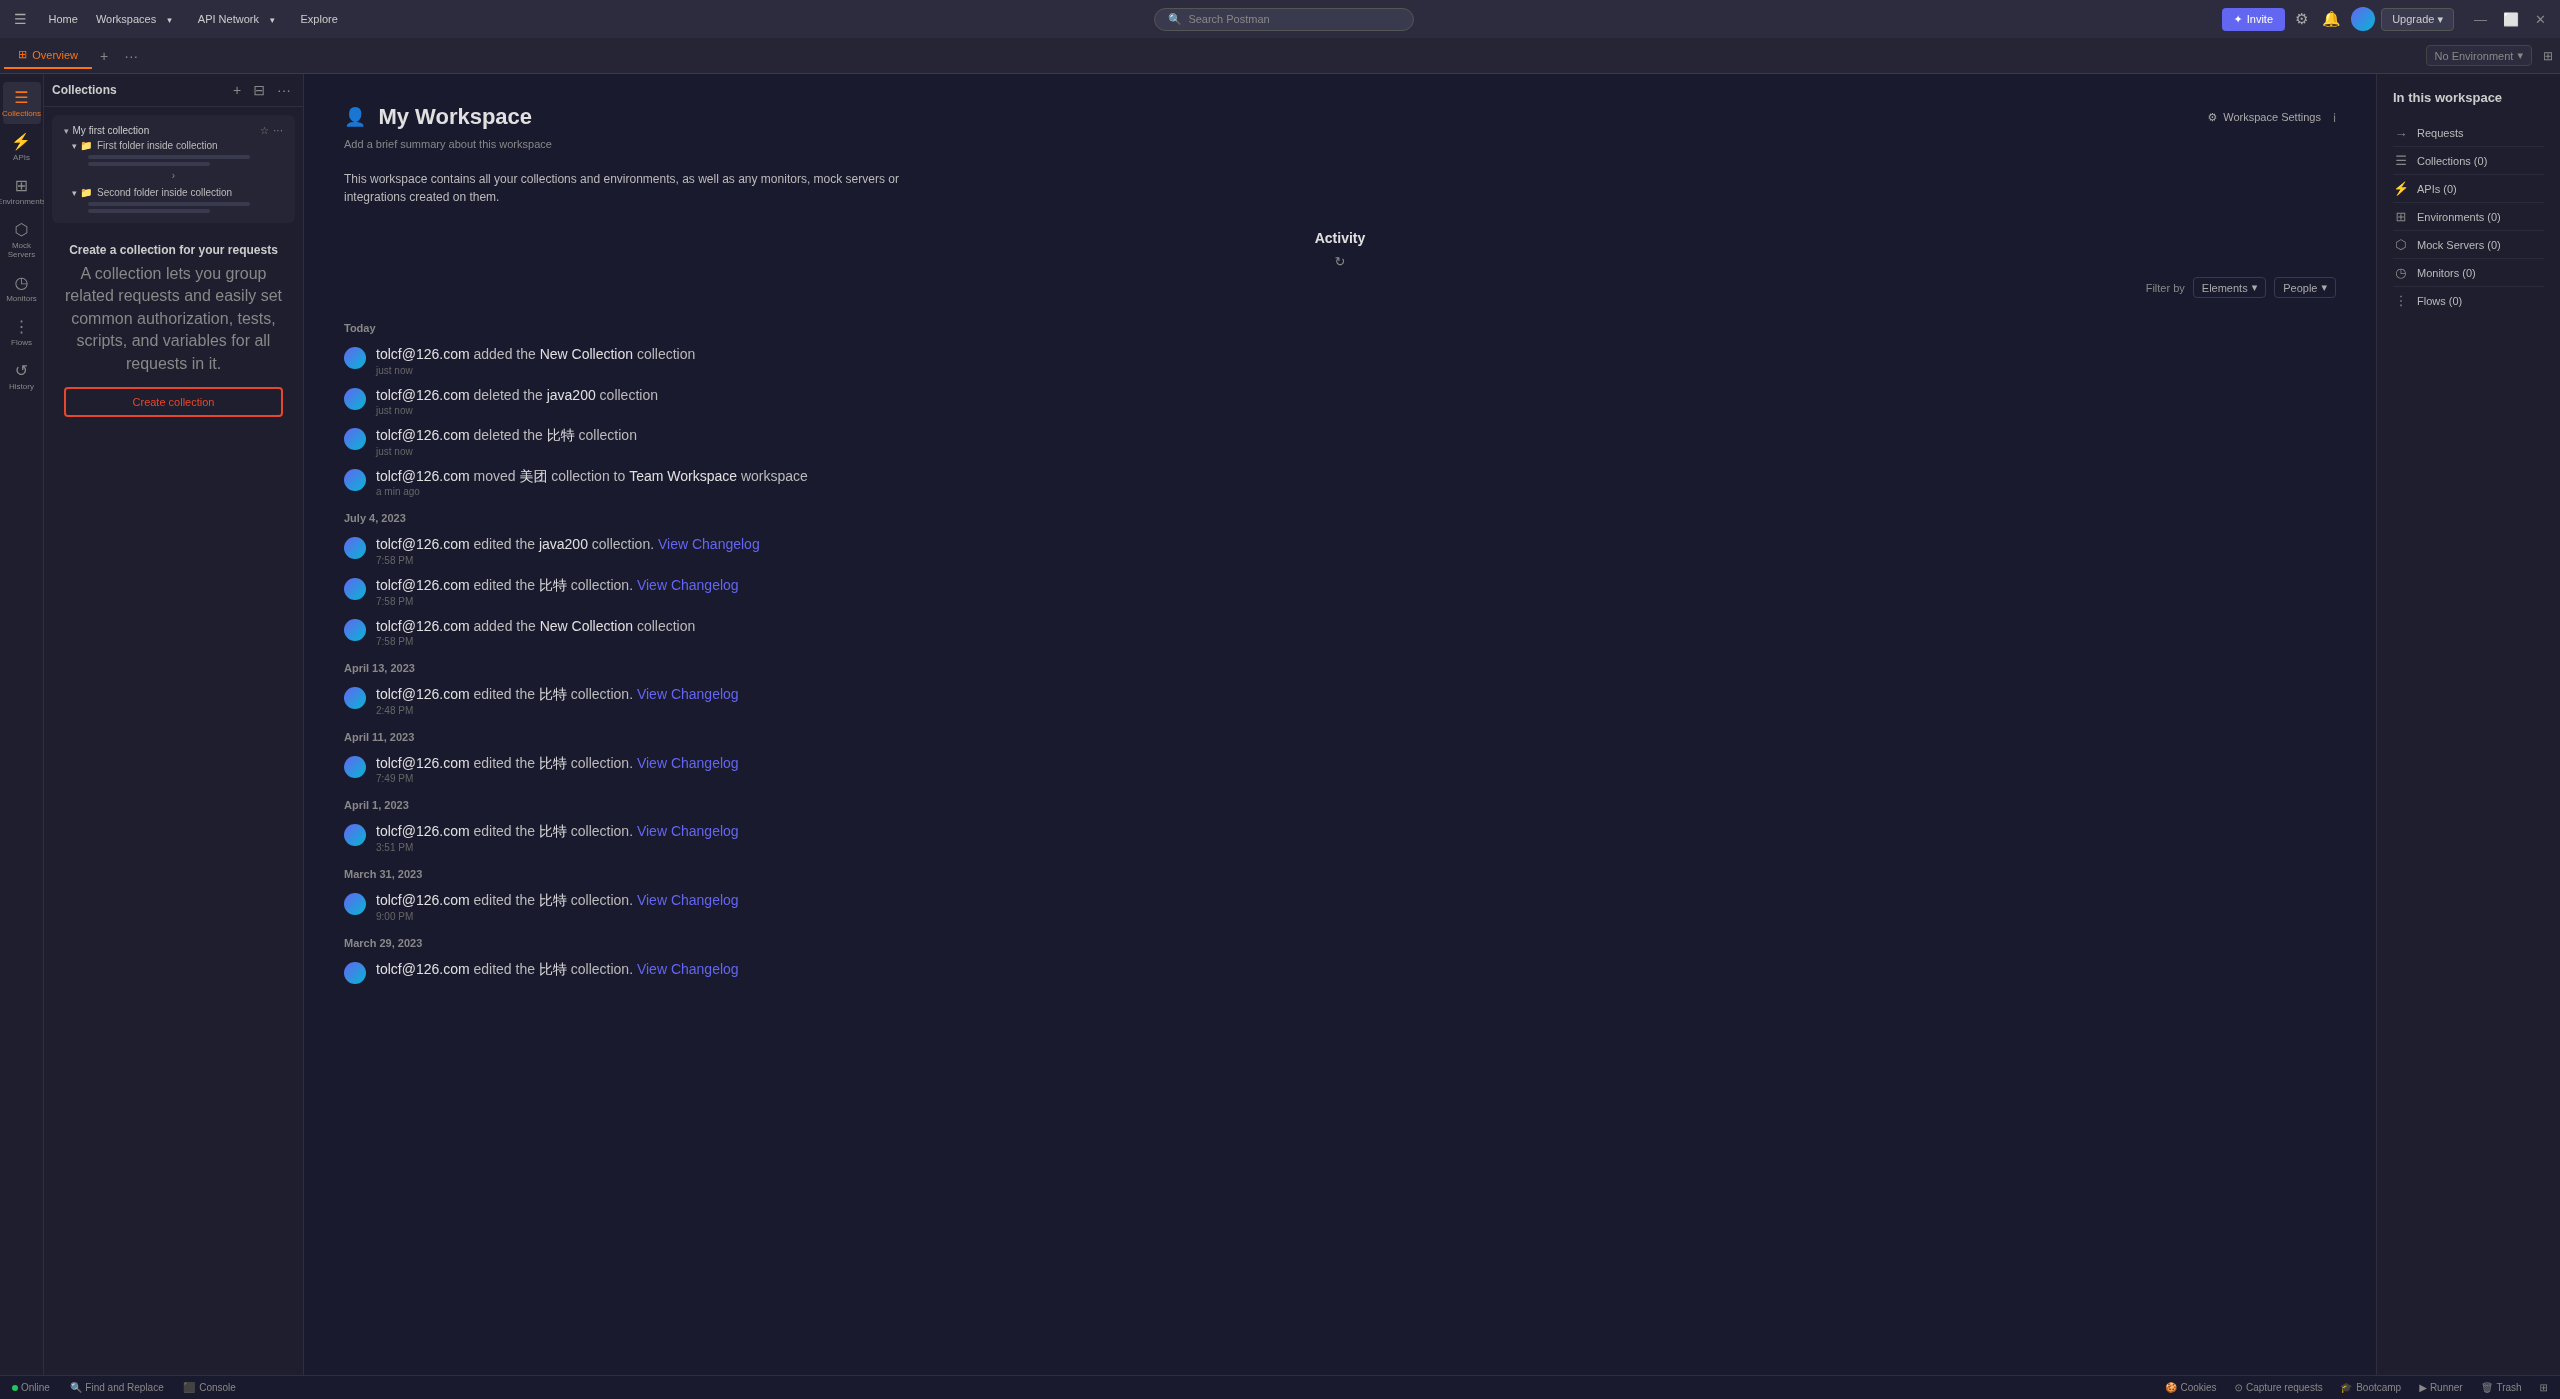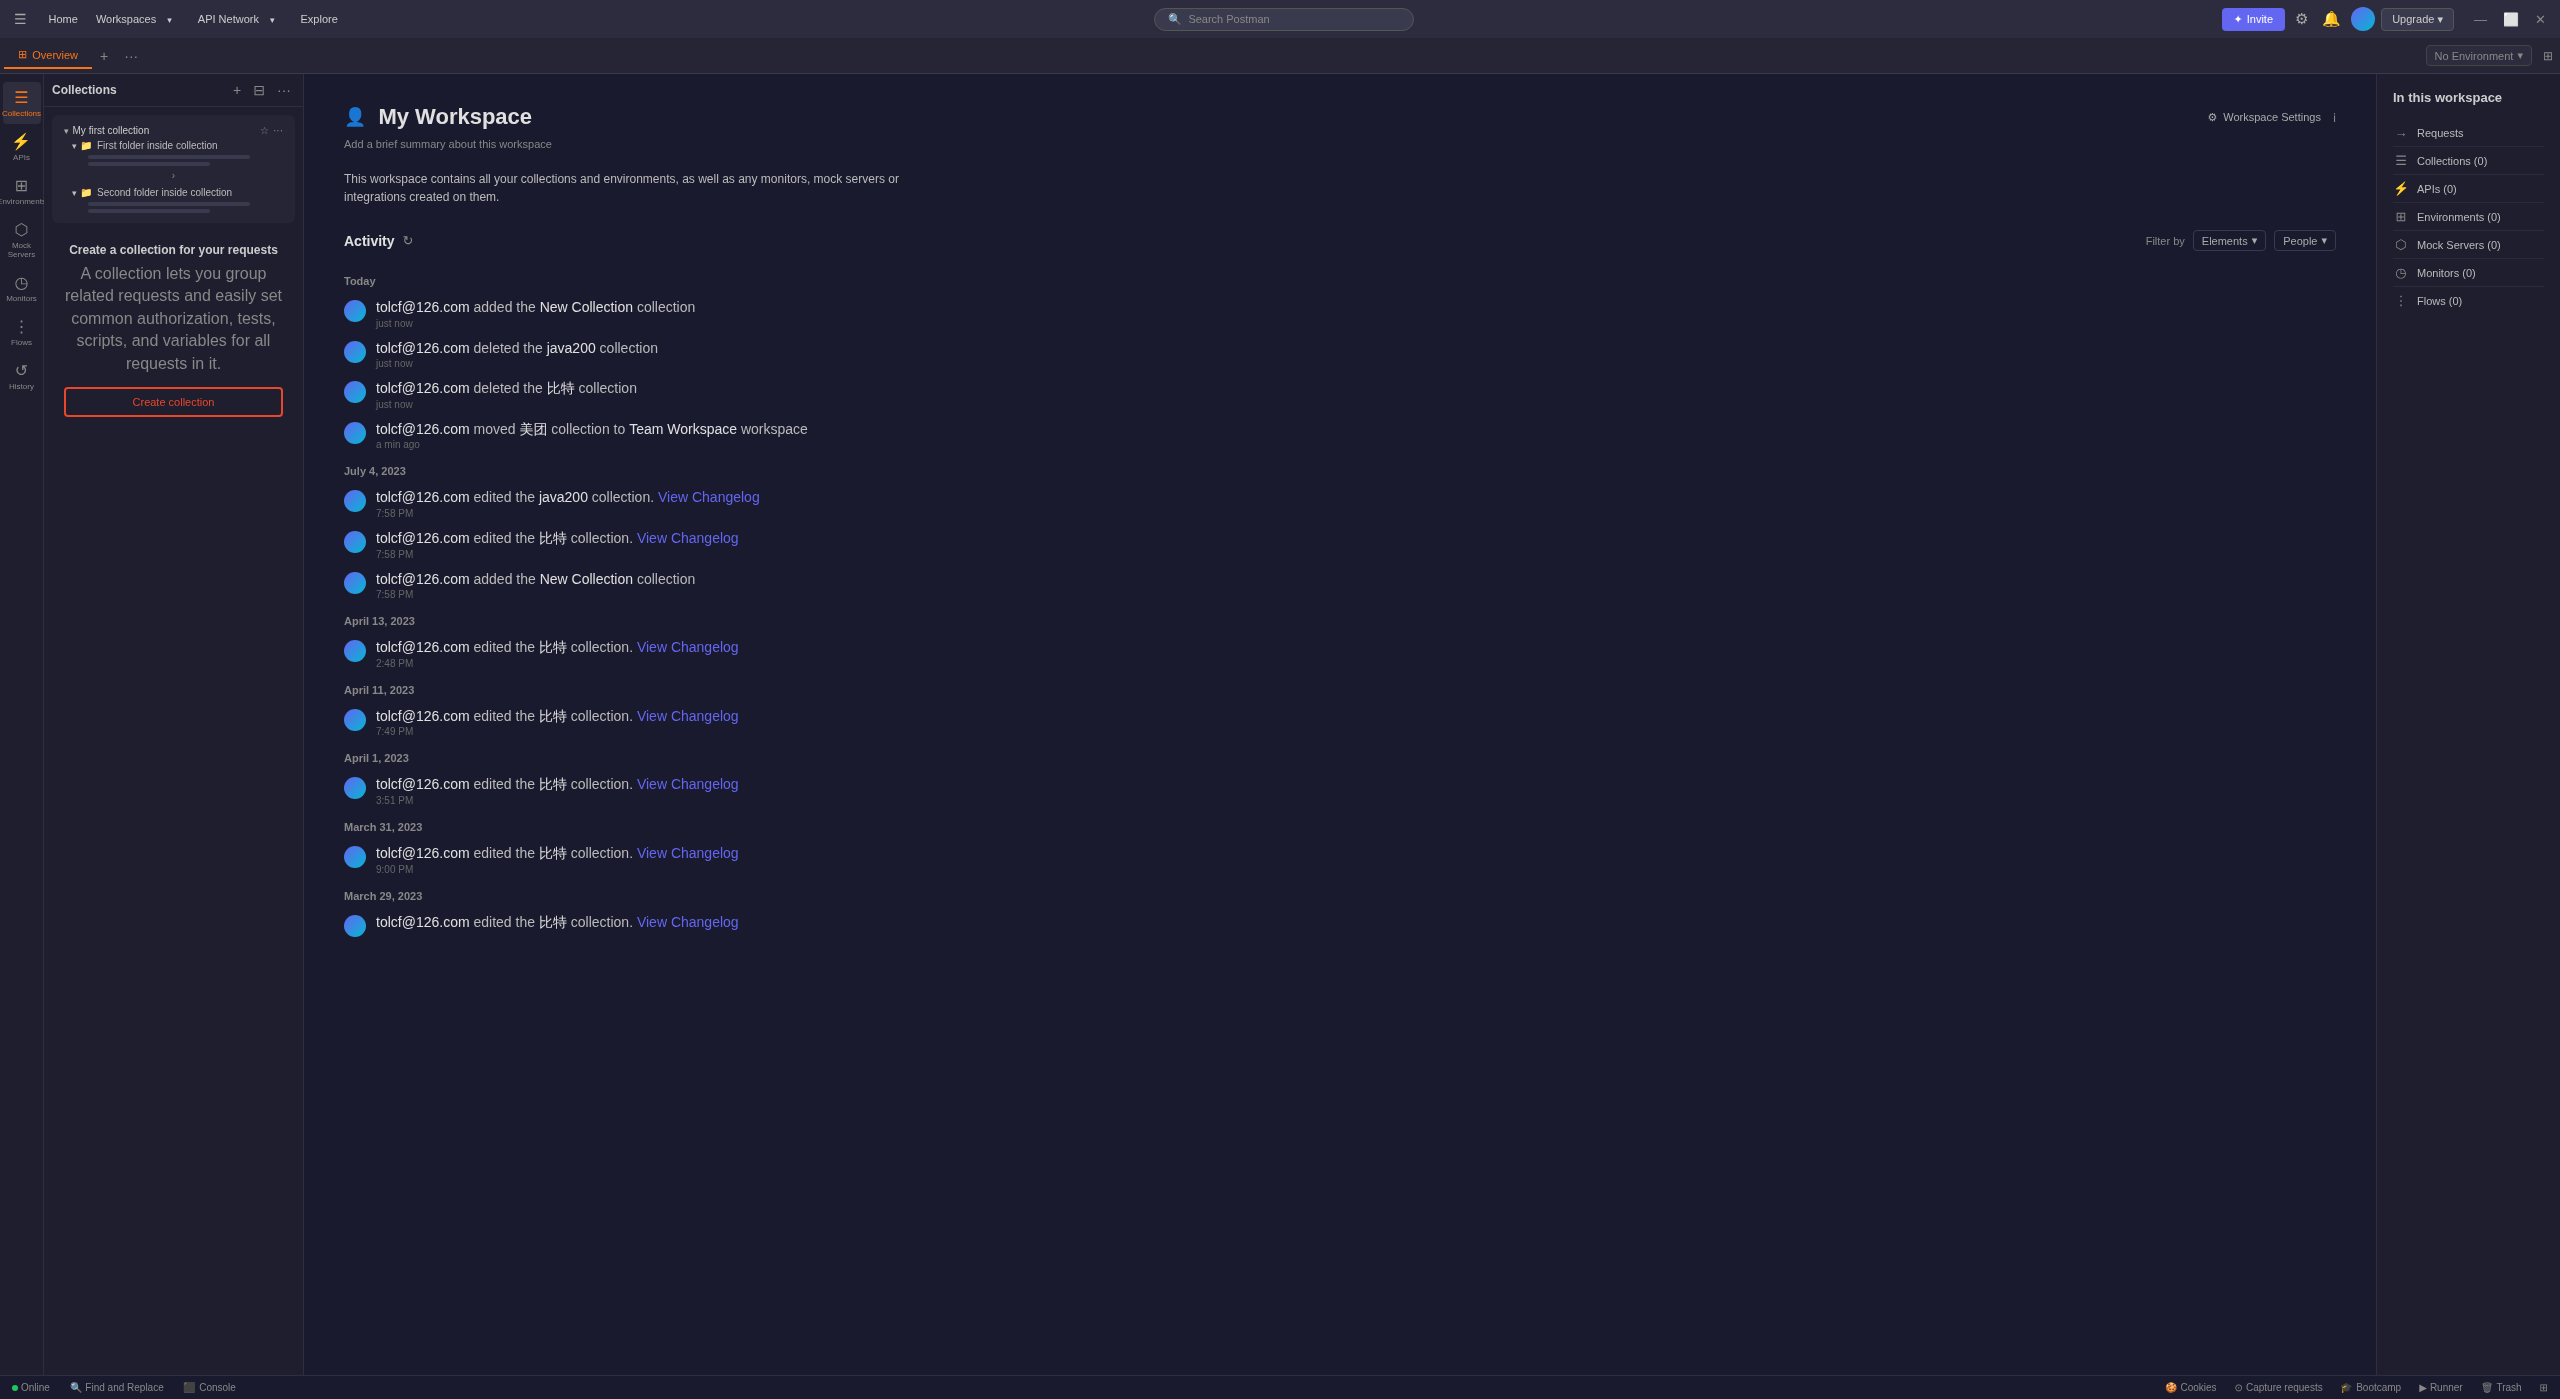--- a/index.html
+++ b/index.html
@@ -65,21 +65,21 @@
     .workspace-page { padding: 30px 40px; }
     .ws-header { display: flex; align-items: center; gap: 12px; margin-bottom: 8px; }
     .ws-icon { color: #888; font-size: 18px; }
     .ws-title { font-size: 22px; color: #e0e0e0; font-weight: 600; }
     .ws-settings-btn { margin-left: auto; display: flex; align-items: center; gap: 6px; color: #aaa; font-size: 11px; cursor: pointer; background: none; border: none; }
     .ws-info-icon { color: #888; cursor: pointer; }
 
     .ws-subtitle { color: #888; font-size: 11px; margin-bottom: 20px; }
     .ws-description { color: #bbb; font-size: 12px; margin-bottom: 24px; line-height: 1.5; max-width: 600px; }
 
-    .activity-header { display: flex; align-items: center; gap: 8px; margin-bottom: 14px; }
+    .activity-header { display: flex; align-items: center; gap: 8px; margin-bottom: 14px; flex-direction: column; }
     .activity-title { font-size: 14px; color: #e0e0e0; font-weight: 600; }
     .refresh-btn { background: none; border: none; color: #888; cursor: pointer; font-size: 13px; }
     .filter-area { margin-left: auto; display: flex; align-items: center; gap: 8px; font-size: 11px; color: #888; }
     .filter-btn { display: flex; align-items: center; gap: 4px; background: none; border: 1px solid #3a3a4e; border-radius: 4px; padding: 3px 8px; color: #aaa; cursor: pointer; font-size: 11px; }
 
     .activity-list { display: flex; flex-direction: column; gap: 0; }
     .date-header { font-size: 11px; color: #888; font-weight: 600; padding: 10px 0 6px 0; }
     .activity-item { display: flex; align-items: flex-start; gap: 10px; padding: 5px 0; }
     .activity-avatar { width: 22px; height: 22px; border-radius: 50%; background: linear-gradient(135deg, #6366f1, #06b6d4); flex-shrink: 0; margin-top: 2px; display: flex; align-items: center; justify-content: center; font-size: 8px; color: white; }
     .activity-text { font-size: 14px; color: #bbb; line-height: 1.4; }

